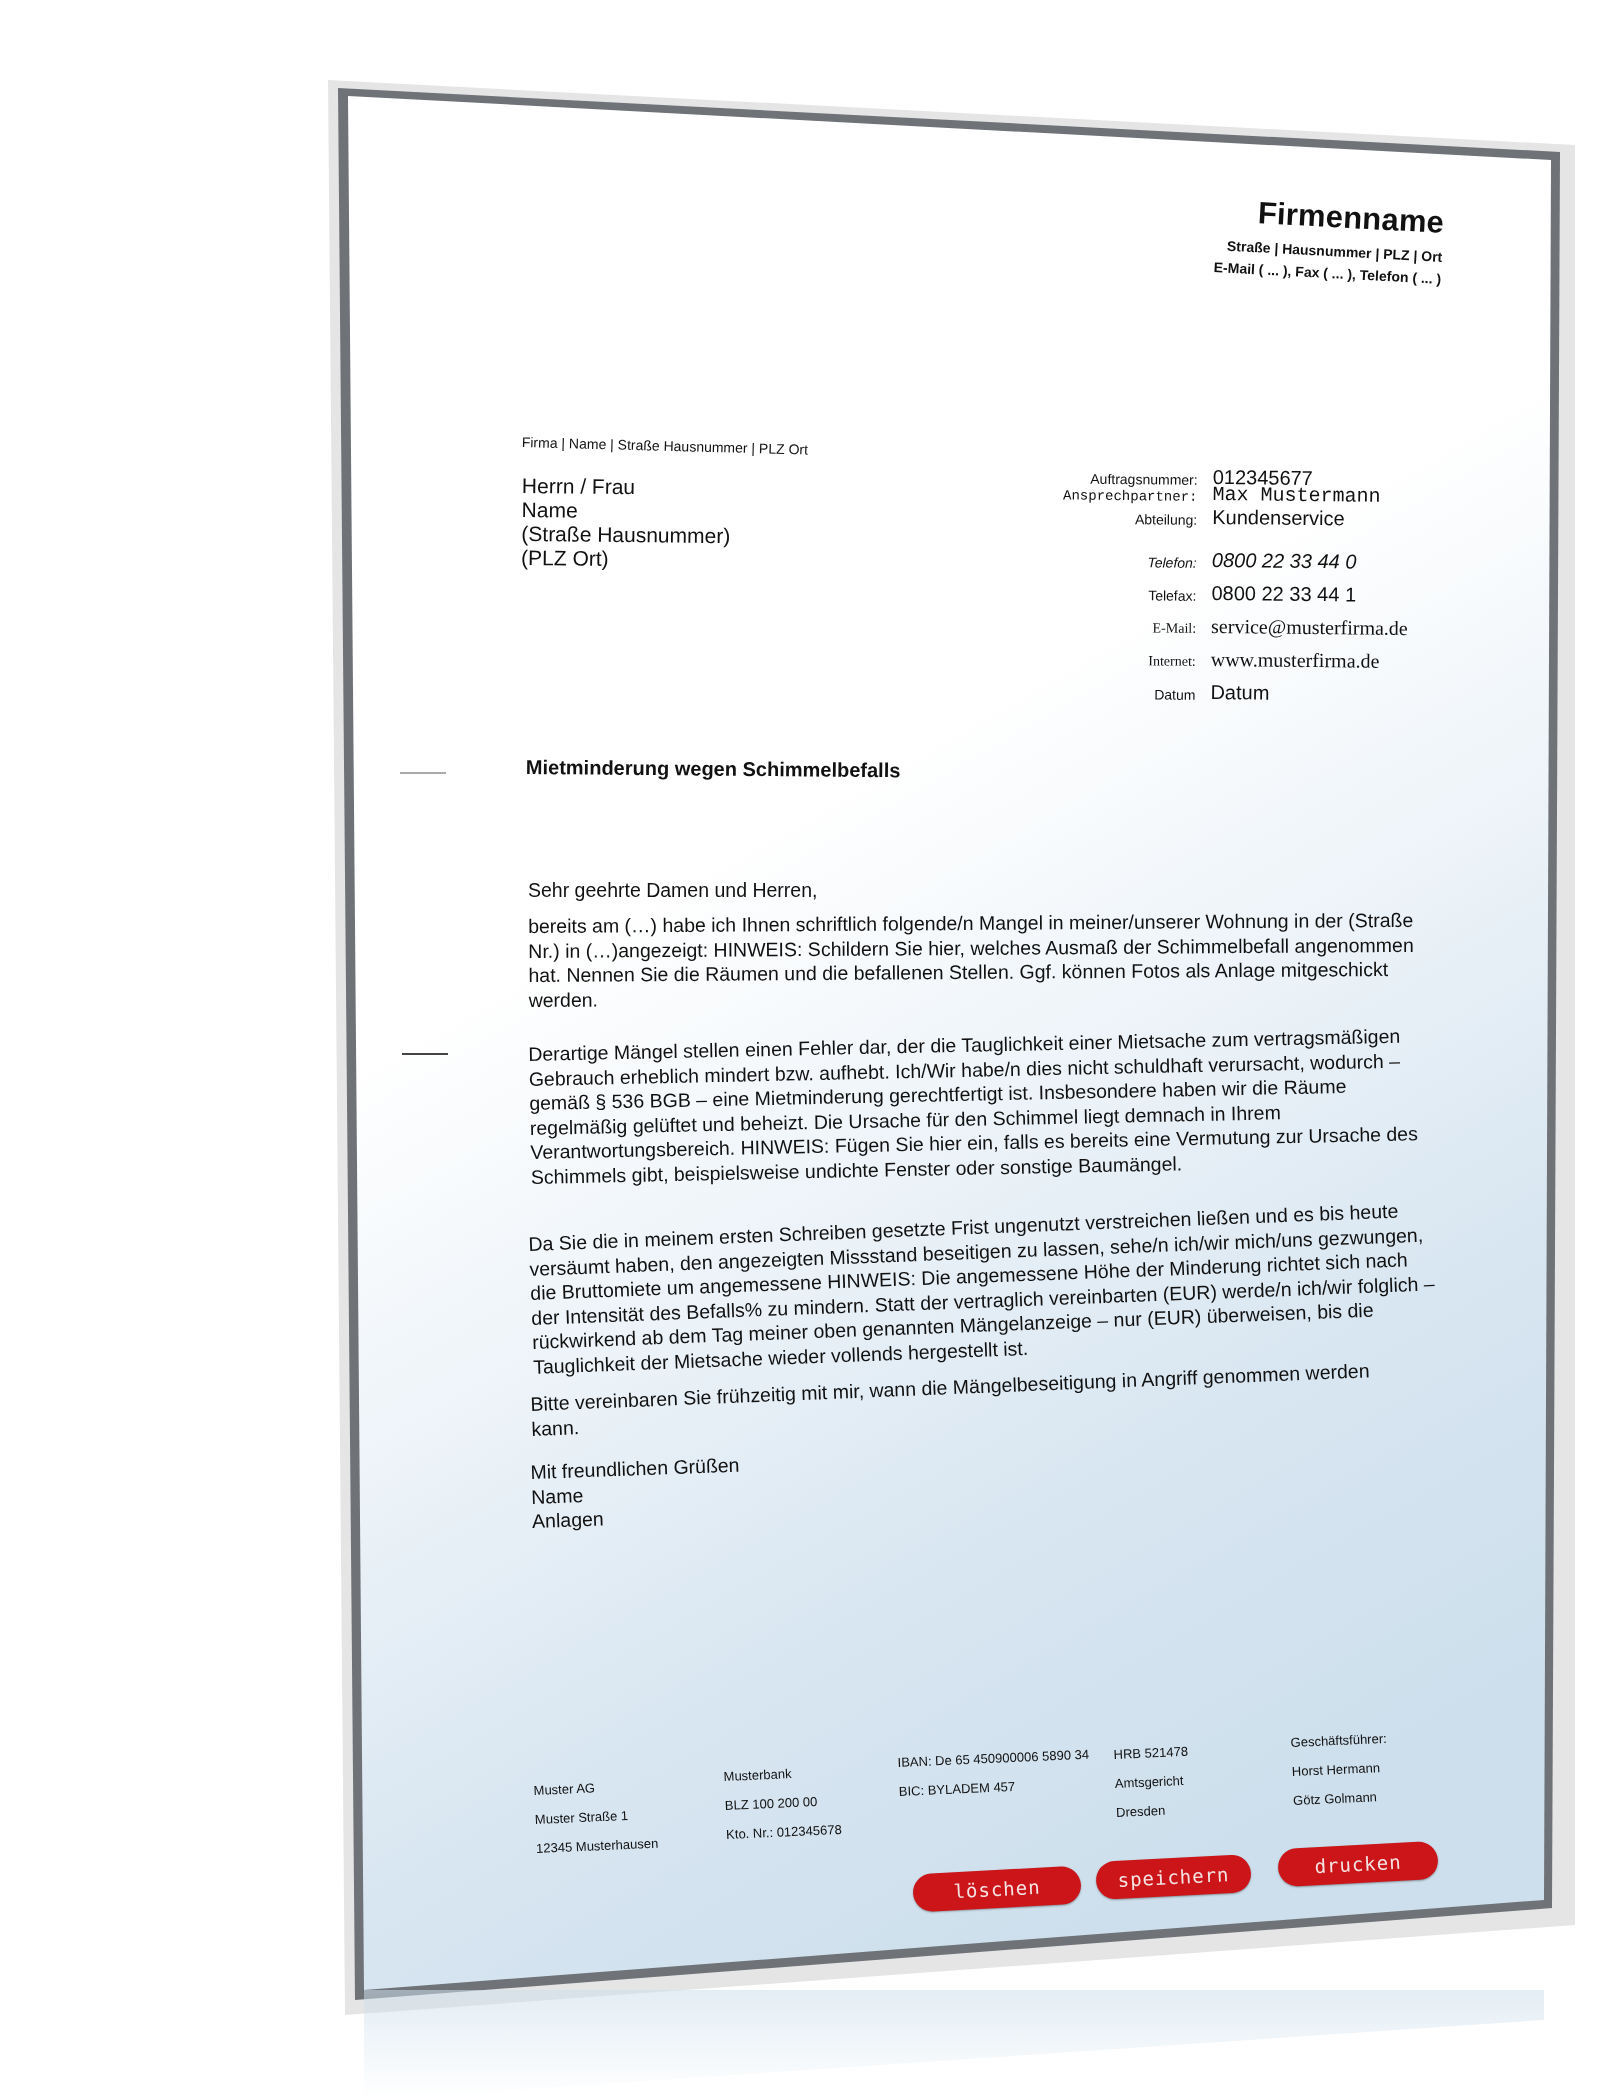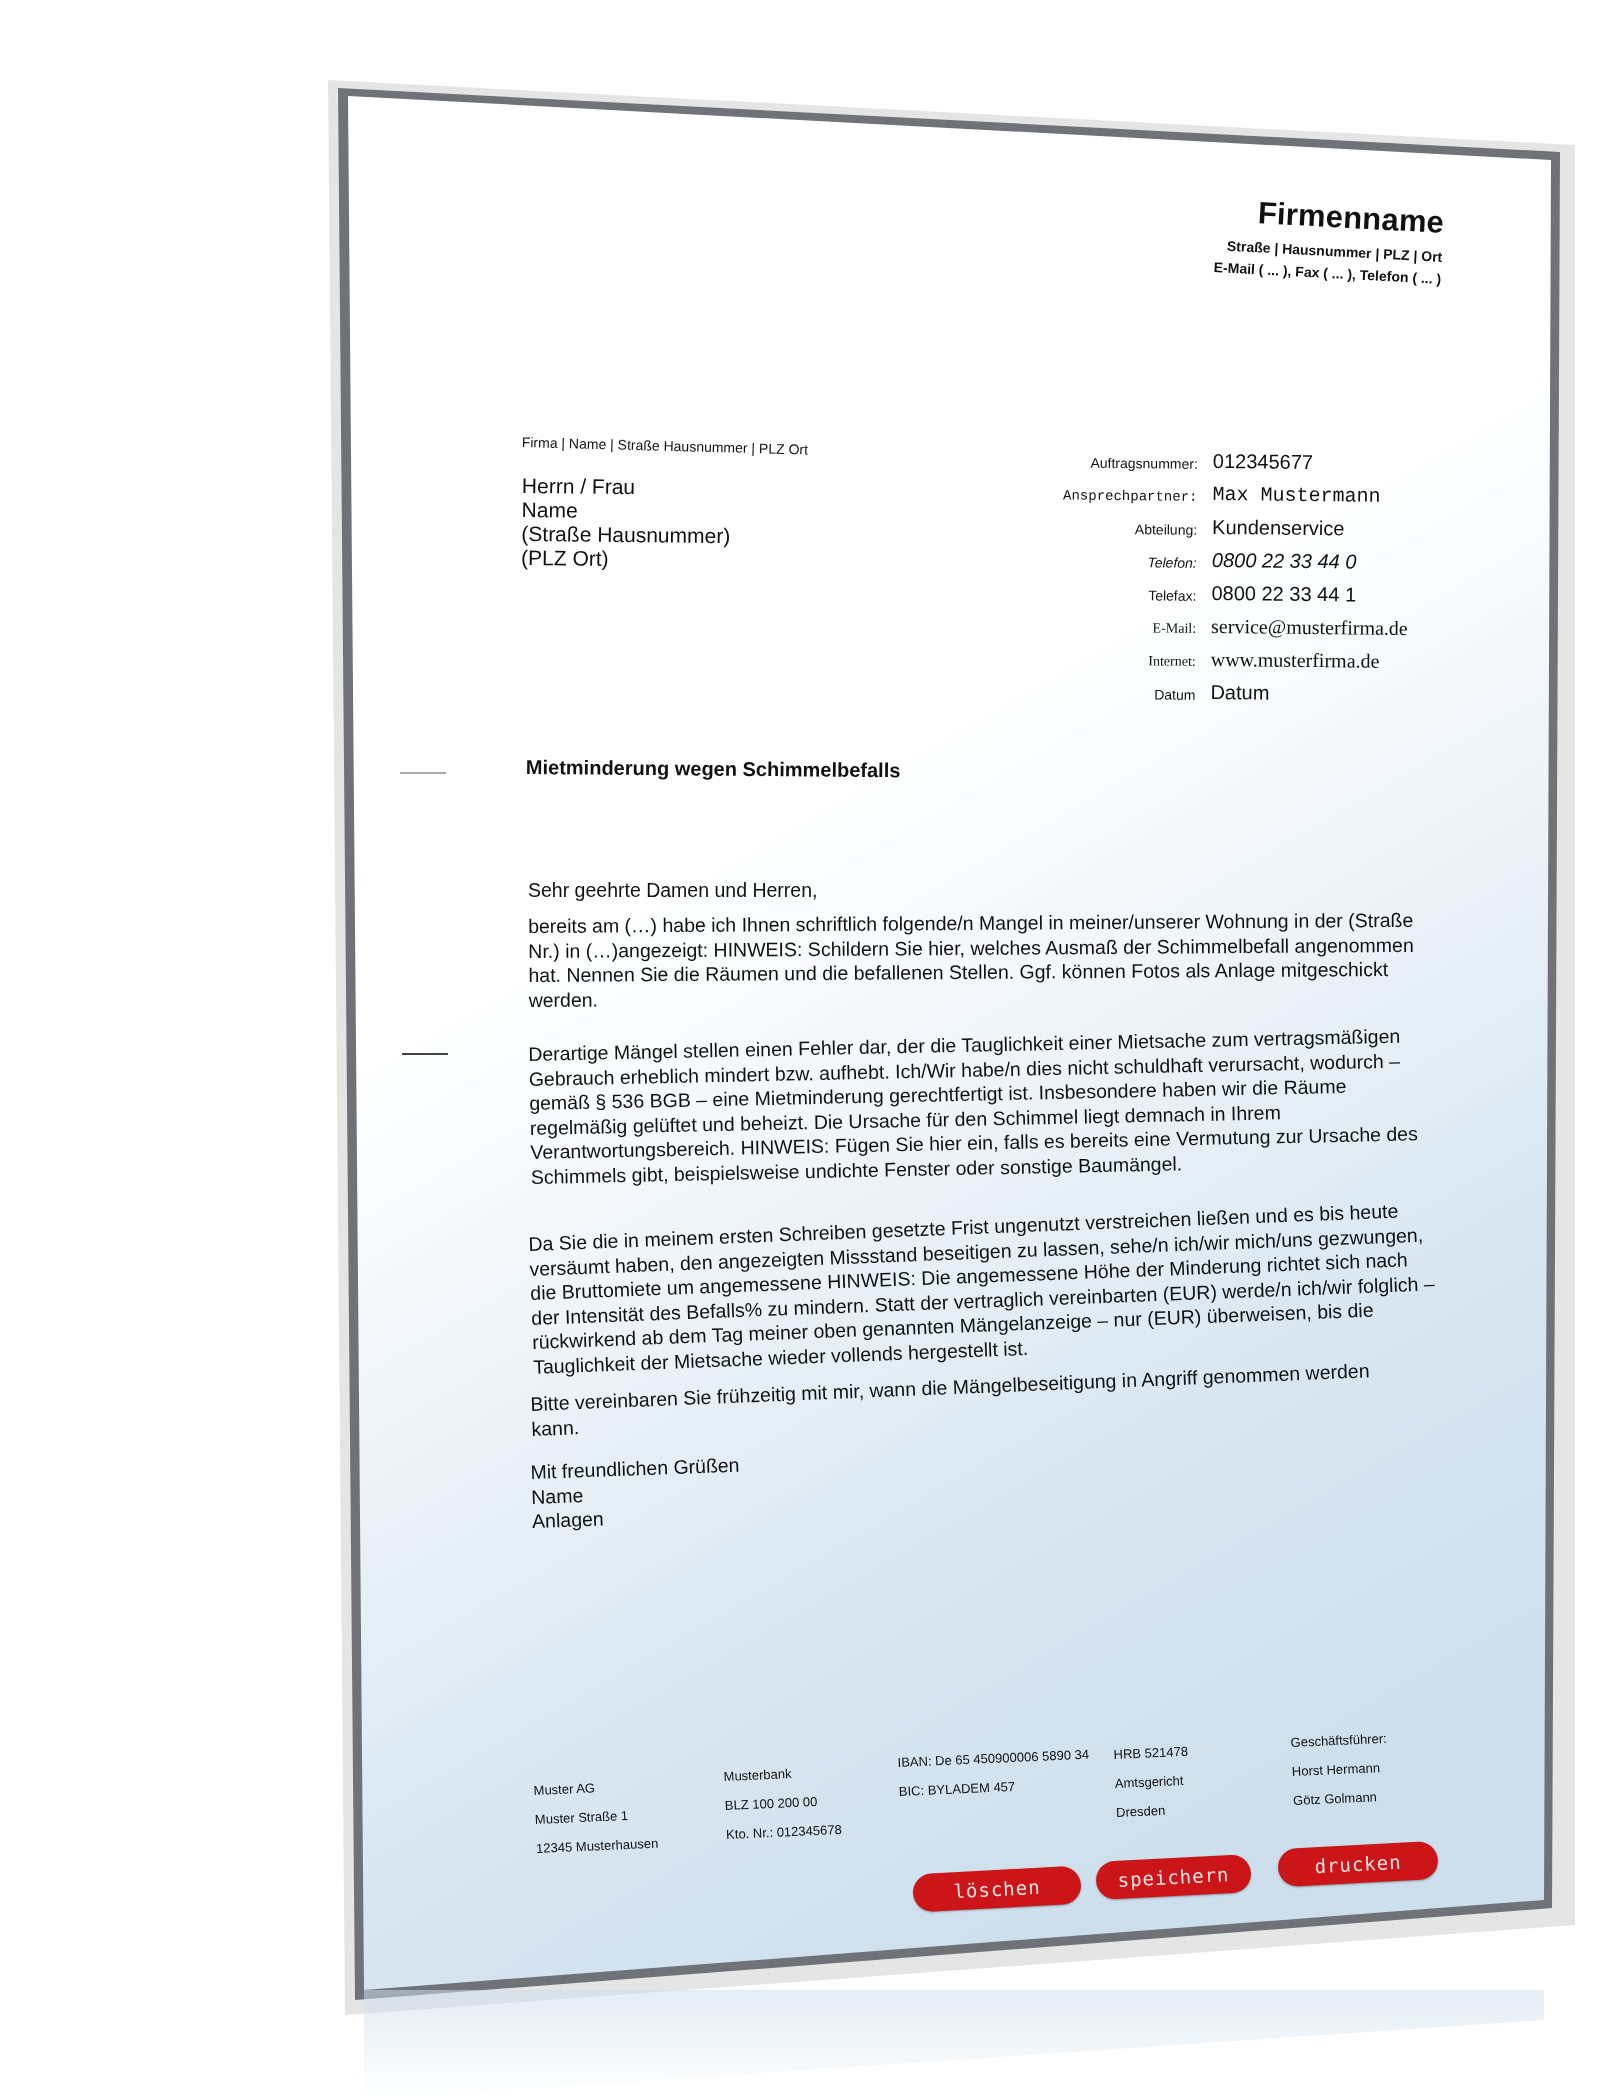--- a/index.html
+++ b/index.html
@@ -85,29 +85,29 @@
   <div class="abs sender-line rot" style="left:522px; top:434px; transform:rotate(1.5deg);">Firma | Name | Straße Hausnummer | PLZ Ort</div>
 
   <div class="abs recipient rot" style="left:522px; top:474px; transform:rotate(0.6deg);">
     <div>Herrn / Frau</div>
     <div>Name</div>
     <div>(Straße Hausnummer)</div>
     <div>(PLZ Ort)</div>
   </div>
 
   <div class="abs" style="left:1213px; top:450px; width:300px; height:270px; transform:rotate(0.6deg); transform-origin:left top;">
-    <div class="info-row" style="top:0px;">
+    <div class="info-row" style="top:16px;">
       <span class="info-label" style="right:auto; left:-165px;">Auftragsnummer:</span>
       <span class="info-value">012345677</span>
     </div>
     <div class="info-row" style="top:33px;font-family:Liberation Mono, monospace;">
       <span class="info-label" style="right:auto; left:-165px;">Ansprechpartner:</span>
       <span class="info-value">Max Mustermann</span>
     </div>
-    <div class="info-row" style="top:66px;">
+    <div class="info-row" style="top:56px;">
       <span class="info-label" style="right:auto; left:-165px;">Abteilung:</span>
       <span class="info-value">Kundenservice</span>
     </div>
     <div class="info-row" style="top:99px;font-style:italic;">
       <span class="info-label" style="right:auto; left:-165px;">Telefon:</span>
       <span class="info-value">0800 22 33 44 0</span>
     </div>
     <div class="info-row" style="top:132px;">
       <span class="info-label" style="right:auto; left:-165px;">Telefax:</span>
       <span class="info-value">0800 22 33 44 1</span>

